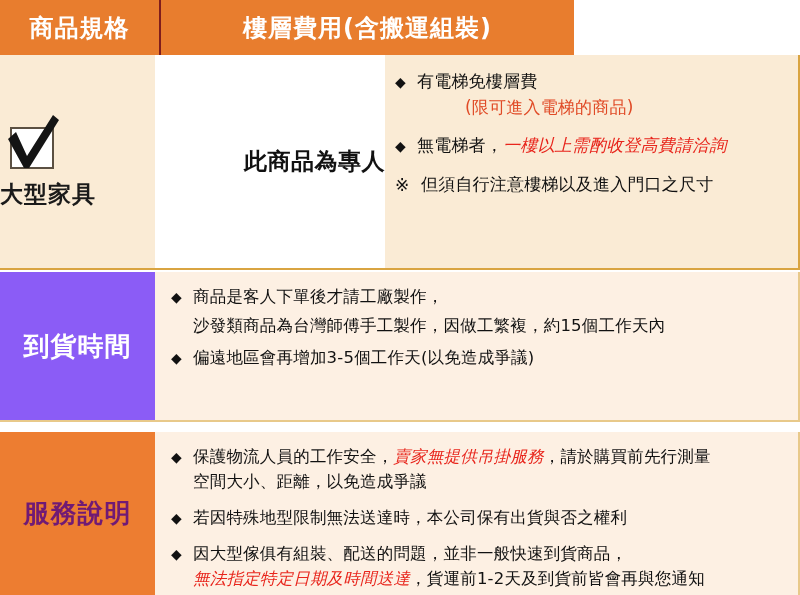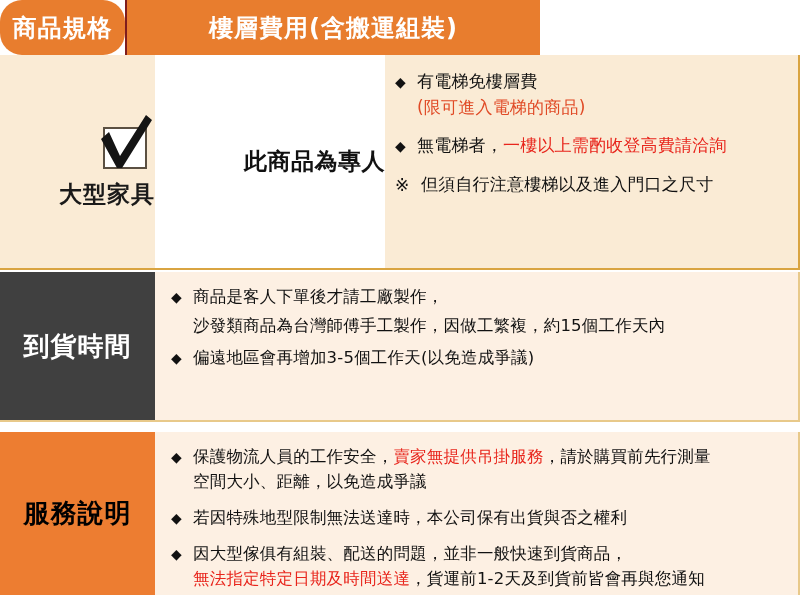--- a/index.html
+++ b/index.html
@@ -22,34 +22,34 @@
   }
   .hcell{
     height:55px;
     background:#E87D2E;
     color:#ffffff;
     display:flex;align-items:center;justify-content:center;
     font-size:24px;font-weight:bold;letter-spacing:1px;
     box-sizing:border-box;
     white-space:nowrap;
   }
-  .hcell.h1{width:125px;border-radius:22px;}
+  .hcell.h1{width:159px;}
   .hcell.h2{width:230px;border-left:2px solid #F0B07A;}
   .hcell.h3{width:415px;border-left:2px solid #7f1d1d;}
 
   
   .row1{
     position:absolute;left:0;top:55px;width:800px;height:215px;
     display:flex;
     border-bottom:2px solid #D9A441;
     box-sizing:border-box;
   }
   .r1c1{
     width:155px;background:#FAEBD5;
-    display:flex;flex-direction:column;align-items:flex-end;justify-content:center;
+    display:flex;flex-direction:column;align-items:flex-start;justify-content:center;
     box-sizing:border-box;
   }
   .r1c2{
     width:230px;background:#FFFFFF;
     display:flex;align-items:center;justify-content:flex-end;
     box-sizing:border-box;
   }
   .r1c3{
     flex:1;background:#FAEBD5;
     box-sizing:border-box;
@@ -85,32 +85,32 @@
     width:22px;text-align:left;padding-top:3px;
   }
   .bl .mk.star{font-size:17px;padding-top:1px;width:26px;}
   .bl .bd{
     flex:1 1 auto;
     font-size:16.5px;line-height:1.52;color:#111111;
     letter-spacing:0.2px;
   }
   .r1c3 .bl .bd{font-size:17px;line-height:1.5;}
   .r1c3 .bl{margin-bottom:13px;}
-  .red{color:#E8251C;}
-  .redorange{color:#E04A26;}
+  .red{color:#E8251C;font-style:italic;}
+  .redorange{color:#E04A26;margin-left:48px;}
 
   
   .row2{
     position:absolute;left:0;top:272px;width:800px;height:150px;
     display:flex;
     border-bottom:2px solid #E8C98A;
     box-sizing:border-box;
   }
   .r2label{
-    width:155px;background:#404040;
+    width:155px;background:#8b5cf6;
     display:flex;align-items:center;justify-content:center;
     color:#ffffff;font-size:26px;font-weight:bold;letter-spacing:1px;
     box-sizing:border-box;white-space:nowrap;
   }
   .r2body{
     flex:1;background:#FDF0E3;
     border-right:2px solid #E8C98A;
     box-sizing:border-box;
     padding:12px 8px 6px 16px;
   }
@@ -122,21 +122,21 @@
 
   
   .row3{
     position:absolute;left:0;top:432px;width:800px;height:163px;
     display:flex;
     box-sizing:border-box;
   }
   .r3label{
     width:155px;background:#ED7D31;
     display:flex;align-items:center;justify-content:center;
-    color:#000000;font-size:26px;font-weight:bold;letter-spacing:1px;
+    color:#701a75;font-size:26px;font-weight:bold;letter-spacing:1px;
     box-sizing:border-box;white-space:nowrap;
   }
   .r3body{
     flex:1;background:#FDF0E3;
     border-right:2px solid #E8C98A;
     box-sizing:border-box;
     padding:12px 8px 6px 16px;
   }
   .r3body .bl{margin-bottom:11px;}
 </style>

